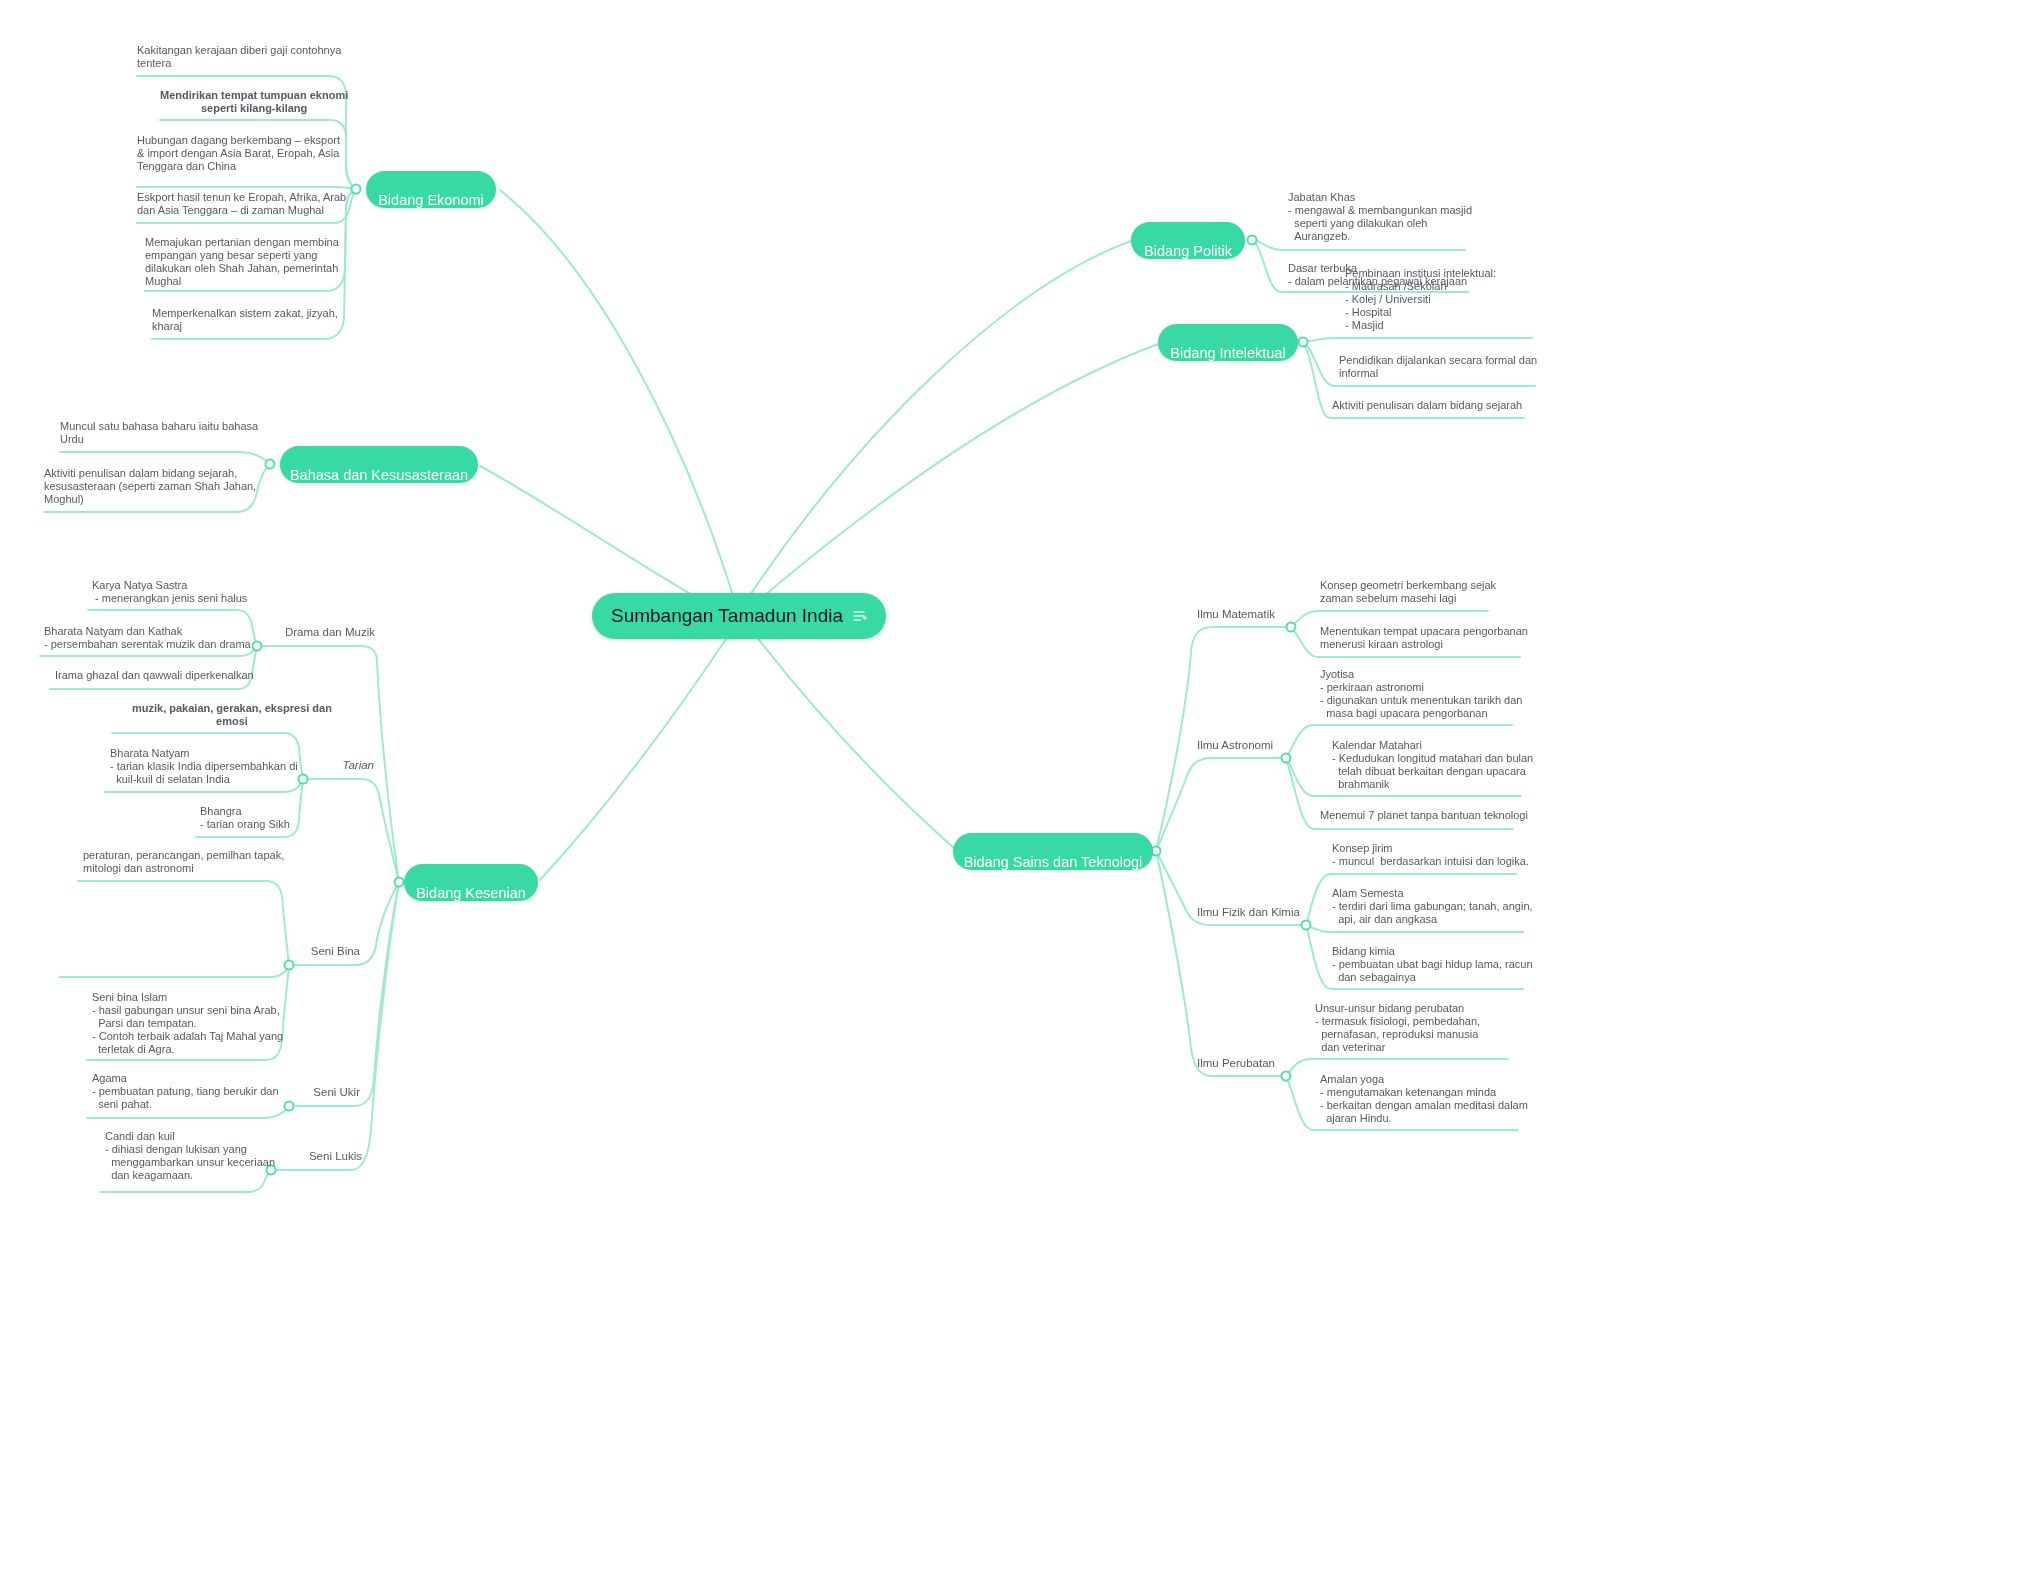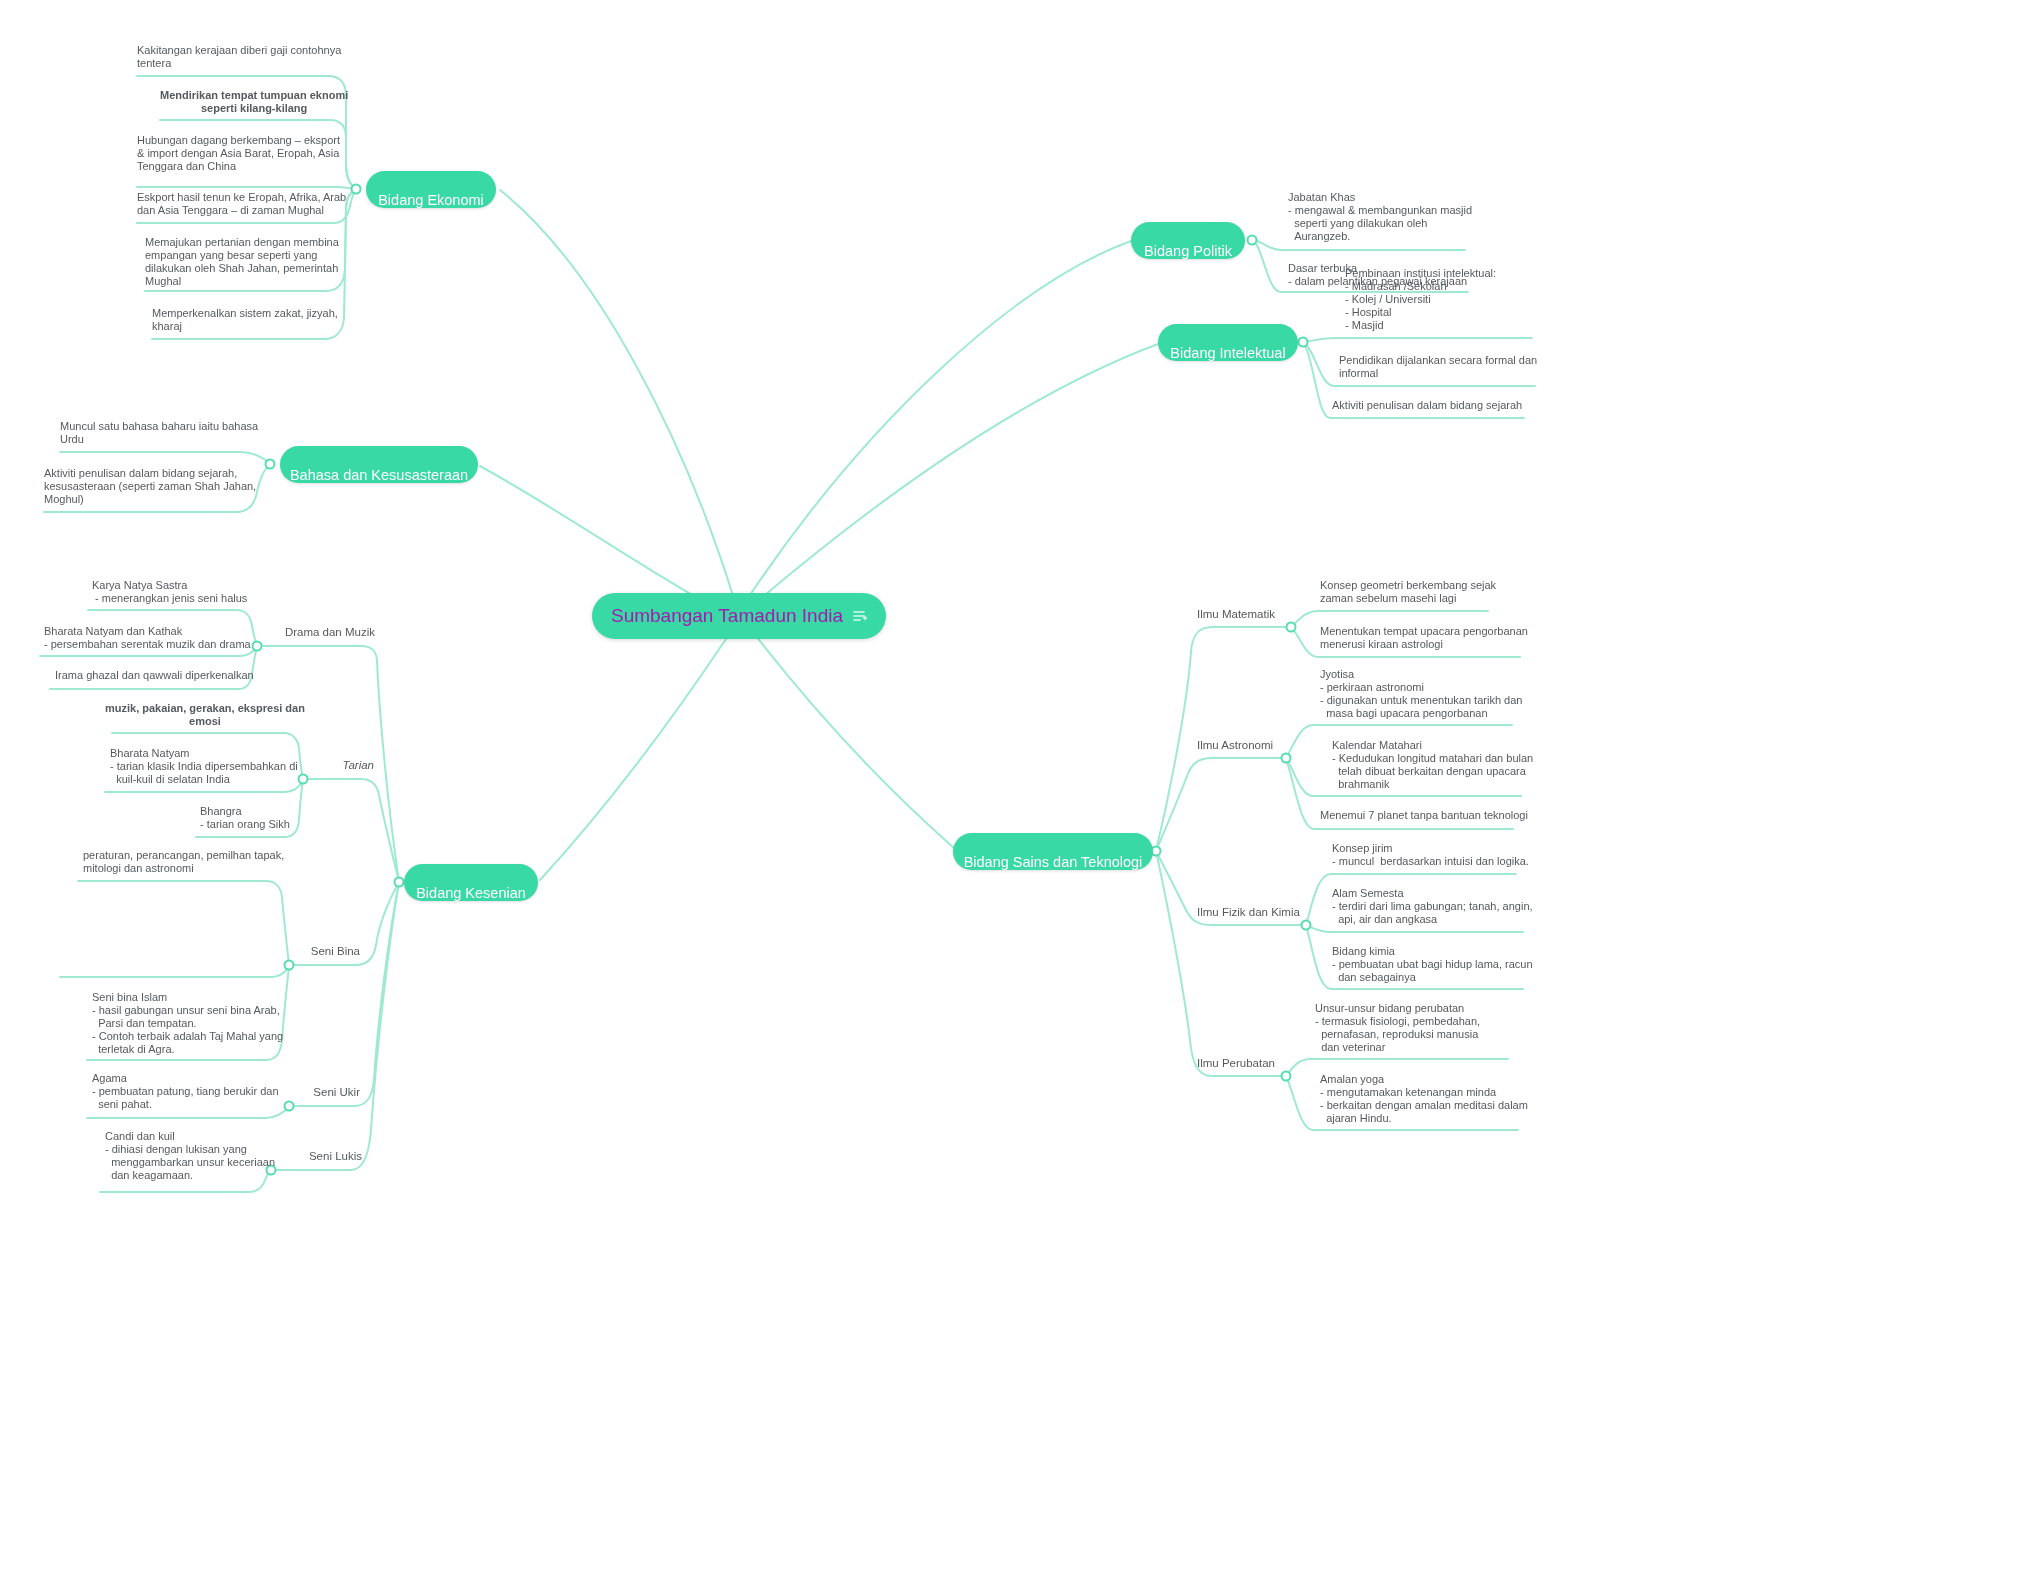--- a/index.html
+++ b/index.html
@@ -3,21 +3,21 @@
 <meta charset="utf-8">
 <style>
   * { box-sizing: border-box; }
   html,body { margin:0; padding:0; background:#ffffff; }
   .map { position:relative; width:2022px; height:1581px; background:#ffffff; overflow:hidden;
          font-family:"Liberation Sans","DejaVu Sans",sans-serif; }
   .links { position:absolute; left:0; top:0; }
   .pill { position:absolute; height:37px; background:#39d9a5; color:#ffffff; border-radius:19px;
           display:flex; align-items:flex-end; justify-content:center; font-size:14.5px;
           white-space:nowrap; box-shadow:0 1px 3px rgba(0,0,0,.14); }
-  .root-pill { position:absolute; height:46px; background:#39d9a5; color:#a21caf; border-radius:23px;
+  .root-pill { position:absolute; height:46px; background:#39d9a5; color:#0f172a; border-radius:23px;
           display:flex; align-items:center; justify-content:center; gap:10px; font-size:19px;
           white-space:nowrap; box-shadow:0 1px 4px rgba(0,0,0,.16); }
   .leaf { position:absolute; color:#545a60; font-size:11px; line-height:13px; white-space:pre-wrap; }
   .leaf.c { text-align:center;font-weight:bold; }
   .sublabel { position:absolute; color:#545a60; font-size:11.5px; line-height:14px; white-space:nowrap; }
   .note-ic { display:flex; align-items:center; opacity:.9; }
 </style>
 </head>
 <body>
 
@@ -186,21 +186,21 @@
   <div class="sublabel" style="right:1662px; top:944px;">Seni Bina</div>
   <div class="sublabel" style="right:1662px; top:1085px;">Seni Ukir</div>
   <div class="sublabel" style="right:1660px; top:1149px;">Seni Lukis</div>
 
   <div class="leaf" style="left:92px; top:579px;">Karya Natya Sastra
  - menerangkan jenis seni halus</div>
   <div class="leaf" style="left:44px; top:625px;">Bharata Natyam dan Kathak
 - persembahan serentak muzik dan drama</div>
   <div class="leaf" style="left:55px; top:669px;">Irama ghazal dan qawwali diperkenalkan</div>
 
-  <div class="leaf c" style="left:105px; top:702px;">muzik, pakaian, gerakan, ekspresi dan
+  <div class="leaf c" style="left:132px; top:702px;">muzik, pakaian, gerakan, ekspresi dan
 emosi</div>
   <div class="leaf" style="left:110px; top:747px;">Bharata Natyam
 - tarian klasik India dipersembahkan di
   kuil-kuil di selatan India</div>
   <div class="leaf" style="left:200px; top:805px;">Bhangra
 - tarian orang Sikh</div>
 
   <div class="leaf" style="left:83px; top:849px;">peraturan, perancangan, pemilhan tapak,
 mitologi dan astronomi</div>
   <div class="leaf" style="left:92px; top:991px;">Seni bina Islam

